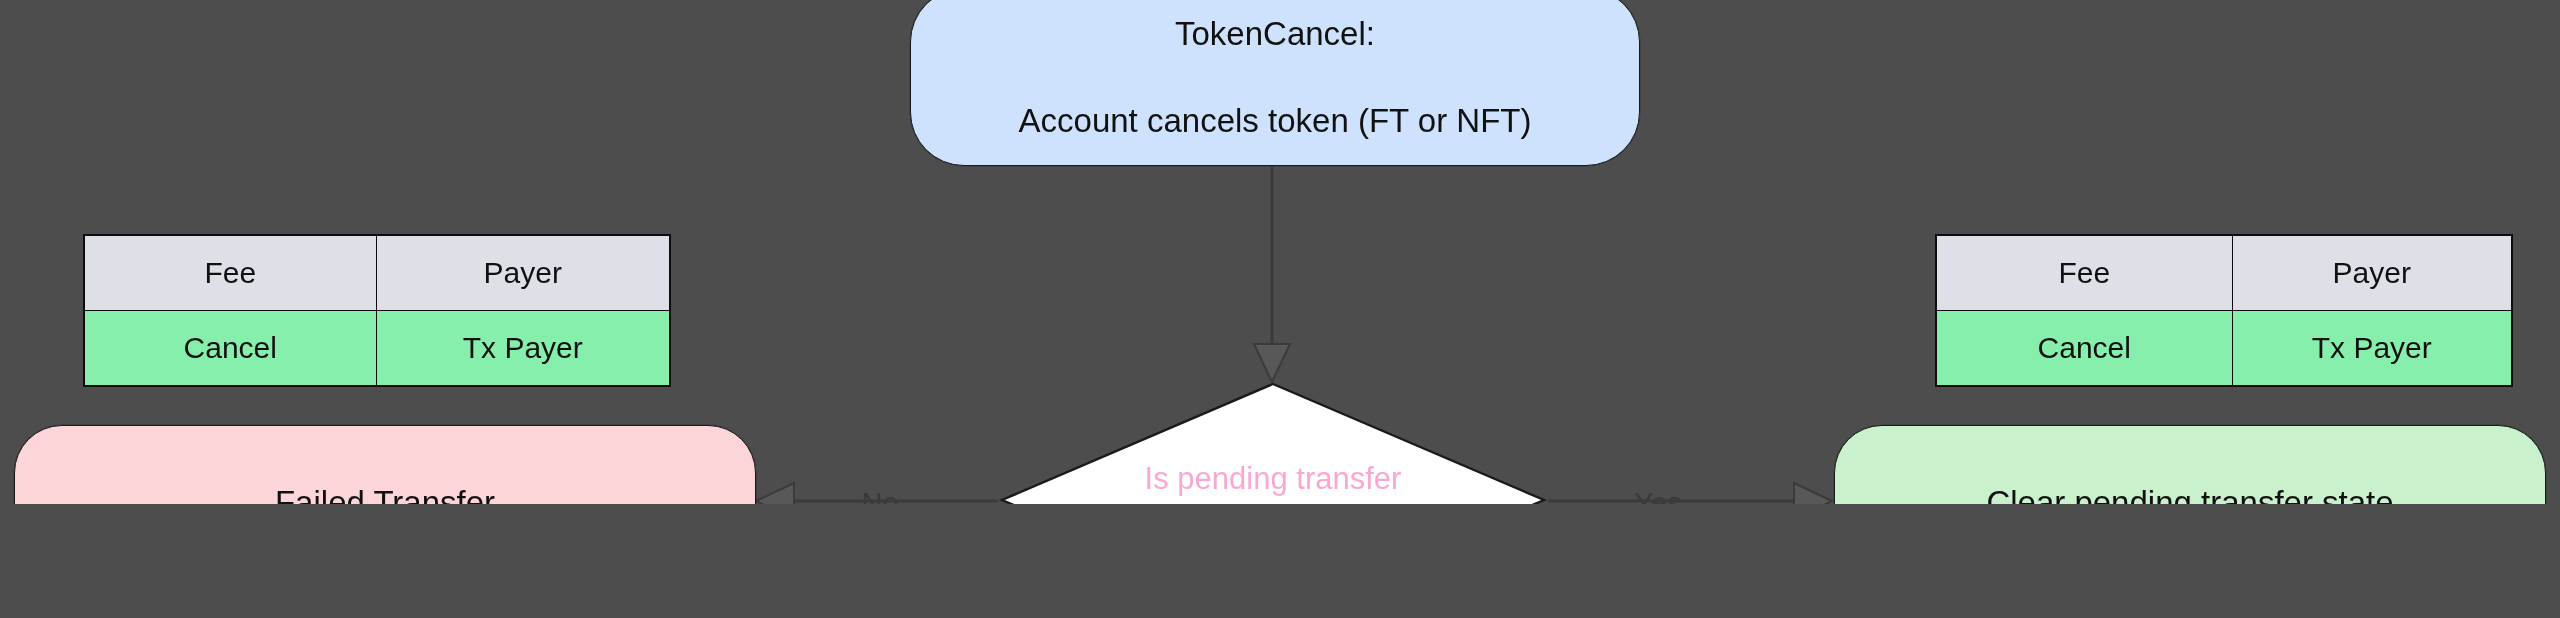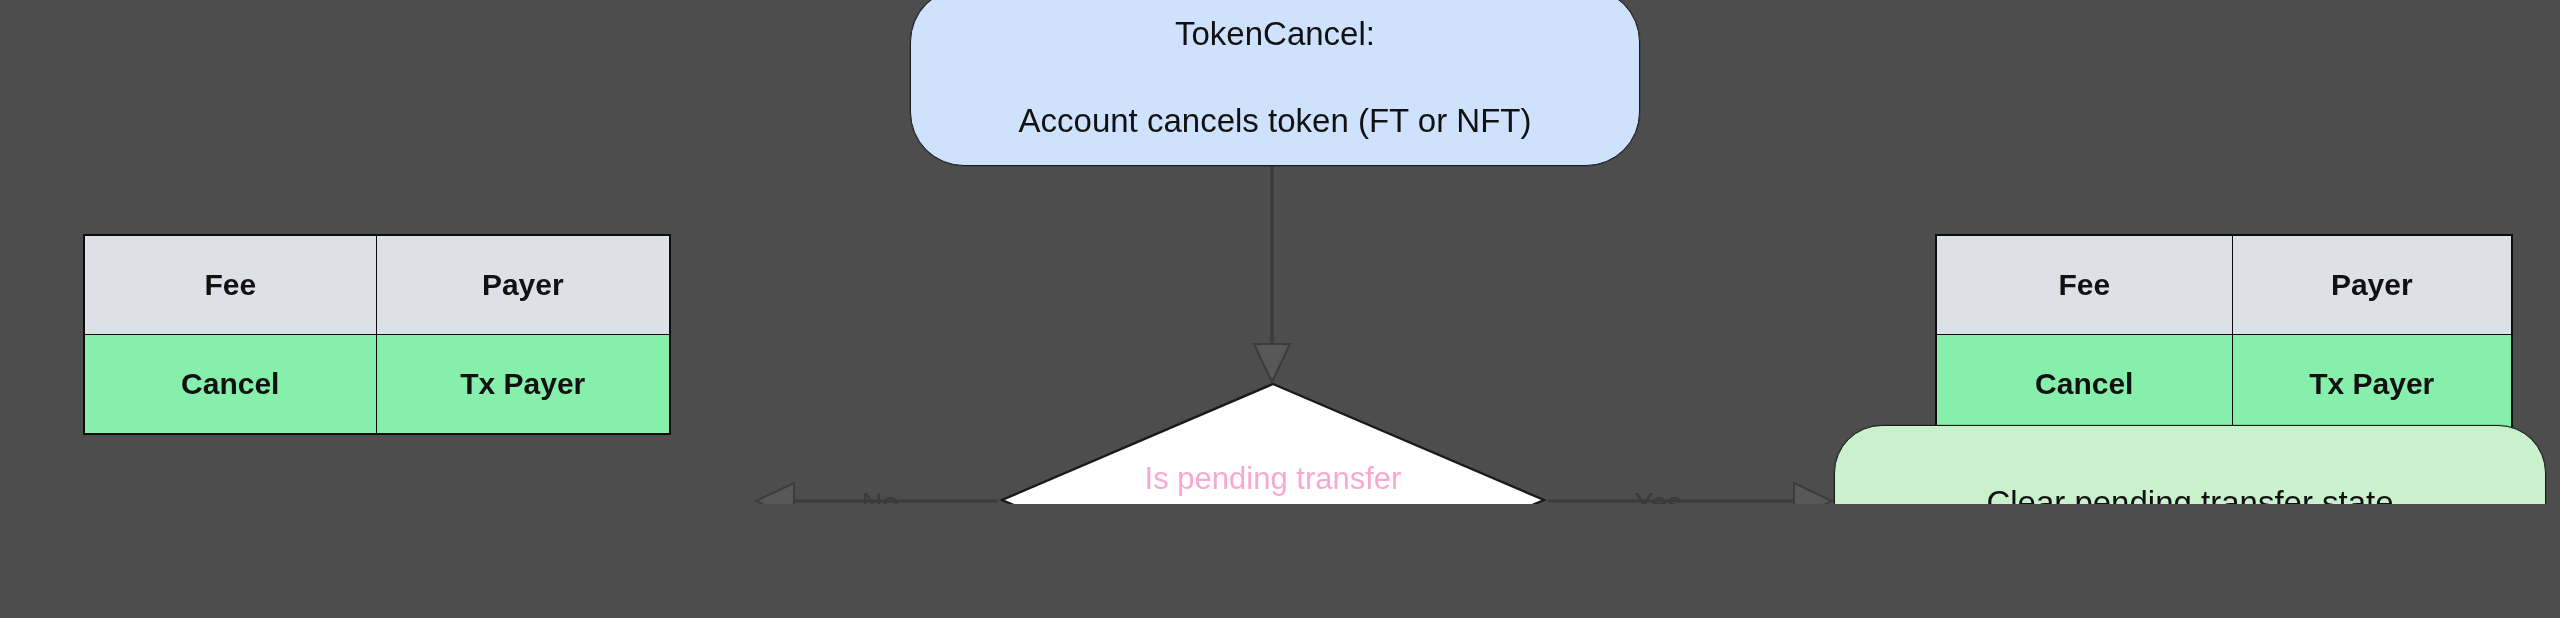--- a/index.html
+++ b/index.html
@@ -101,22 +101,22 @@
     border-collapse: collapse;
     background: #ffffff;
     font-size: 30px;
     color: #111111;
     border: 2.4px solid #0d0d0d;
     table-layout: fixed;
   }
   .fee-table td, .fee-table th {
     border: 1.6px solid #0d0d0d;
     text-align: center;
-    font-weight: bold;
-    padding: 16px;
+    font-weight: normal;
+    padding: 4px;
     height: 66px;
     vertical-align: middle;
   }
   .fee-table thead th {
     background: #dde1e7;
   }
   .fee-table tbody td {
     background: #86efac;
   }
 
@@ -225,18 +225,21 @@
     <svg width="546" height="236" viewBox="0 0 546 236">
       <polygon points="273,2 544,118 273,234 2,118" fill="#ffffff" stroke="#1a1a1a" stroke-width="2.4"></polygon>
     </svg>
     <div id="decision-label">Is pending transfer
 valid?</div>
   </div>
 
   <div class="edge-label" id="edge-label-no">No</div>
   <div class="edge-label" id="edge-label-yes">Yes</div>
 
+  <div class="node" id="node-failed">
+    <span>Failed Transfer</span>
+  </div>
 
   <div class="node" id="node-clear">
     <span>Clear pending transfer state</span>
   </div>
 
 </div>
 
 </body></html>

